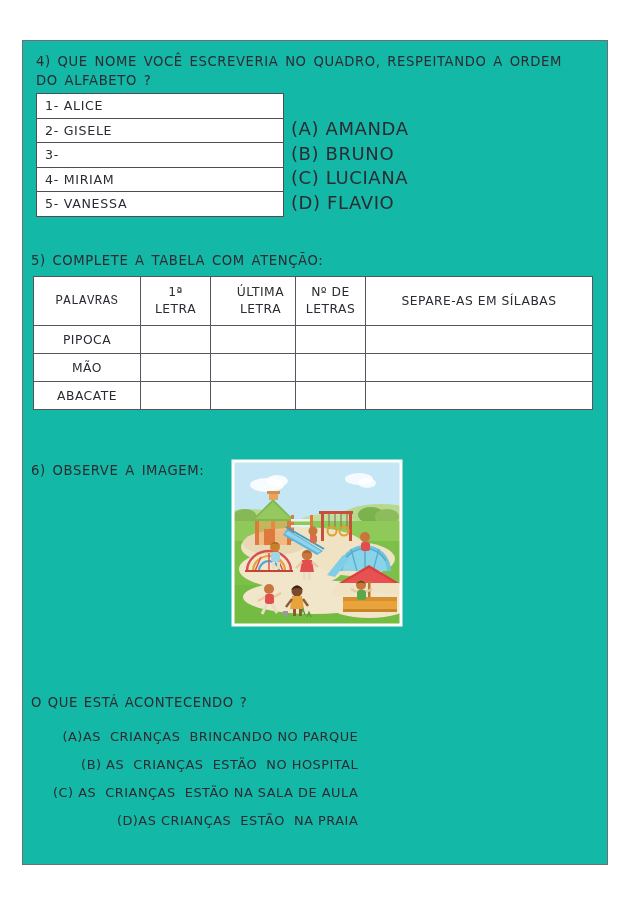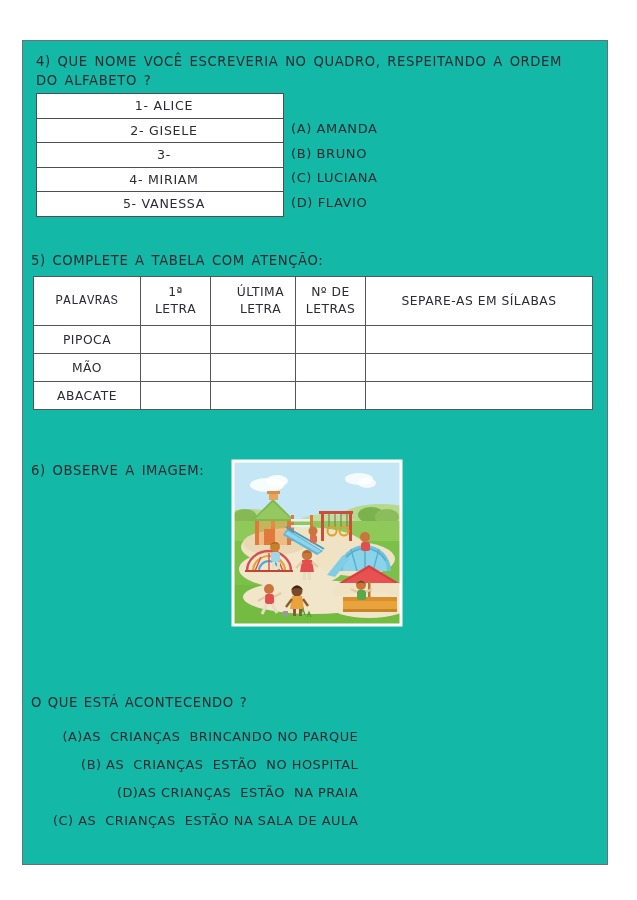--- a/index.html
+++ b/index.html
@@ -60,30 +60,29 @@
     table-layout: fixed;
   }
   .names-table td {
     border: 1px solid #4d4d57;
     height: 23.5px;
     padding: 0 0 0 8px;
     font-size: 12.6px;
     letter-spacing: 0.7px;
     vertical-align: middle;
     background: #fff;
-    text-align: center;
   }
 
   .alt-list {
     position: absolute;
     left: 268px;
     top: 76px;
   }
   .alt-list .alt {
-    font-size: 13px;
+    font-size: 18px;
     letter-spacing: 0.6px;
     height: 24.5px;
     line-height: 24.5px;
     white-space: pre;
   }
 
   
   .q5-title {
     left: 8px;
     top: 210px;
@@ -391,18 +390,18 @@
 
         <rect x="2" y="2" width="168" height="164" fill="none" stroke="#ffffff" stroke-width="3"></rect>
       </svg>
     </div>
 
     <div class="q-text q6-prompt">O QUE ESTÁ ACONTECENDO ?</div>
 
     <div class="final-alts">
       <div class="alt">(A)AS  CRIANÇAS  BRINCANDO NO PARQUE</div>
       <div class="alt">(B) AS  CRIANÇAS  ESTÃO  NO HOSPITAL</div>
+      <div class="alt">(C) AS  CRIANÇAS  ESTÃO NA SALA DE AULA</div>
       <div class="alt">(D)AS CRIANÇAS  ESTÃO  NA PRAIA</div>
-      <div class="alt">(C) AS  CRIANÇAS  ESTÃO NA SALA DE AULA</div>
     </div>
 
   </div>
 </div>
 
 </body></html>

